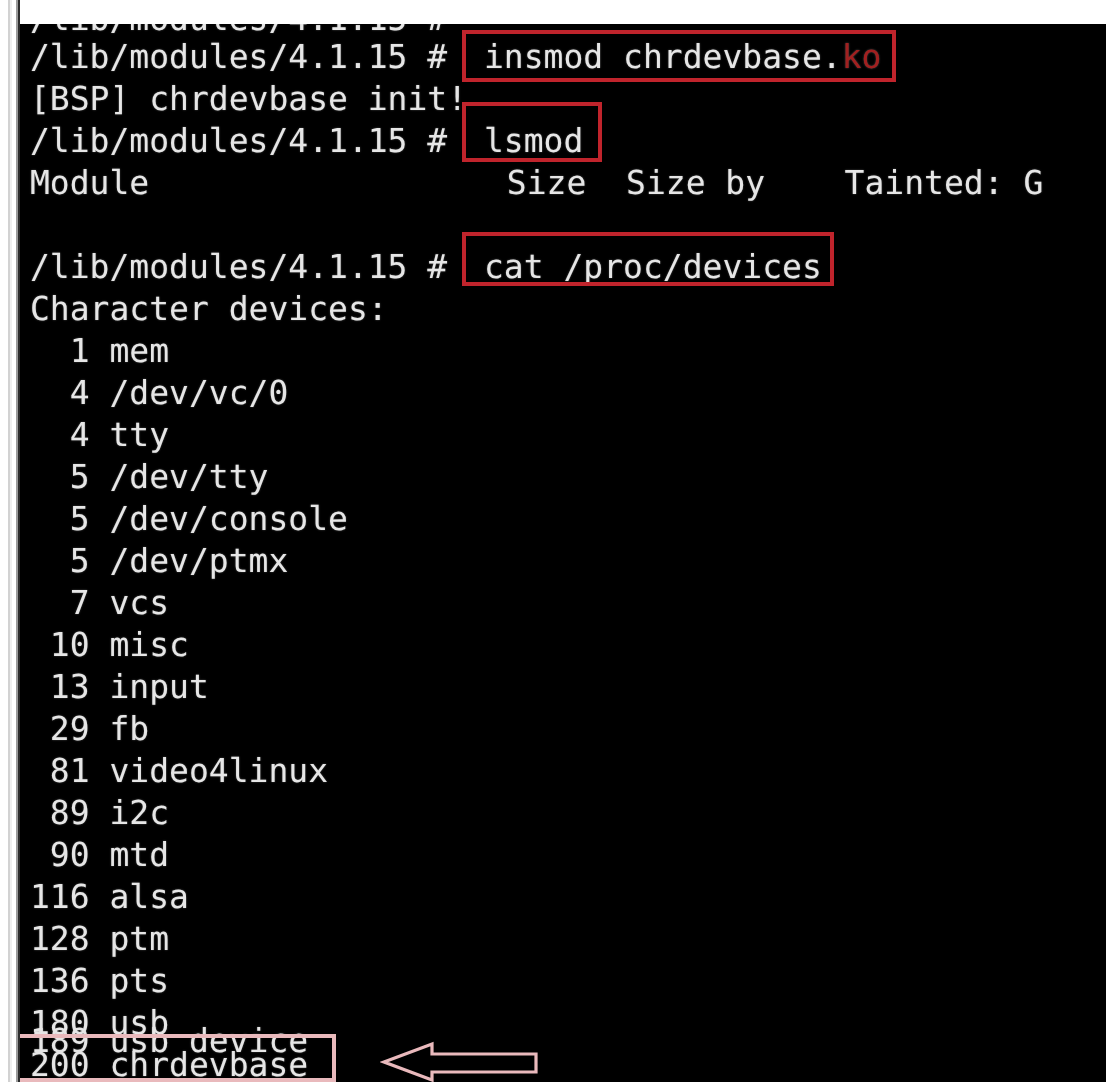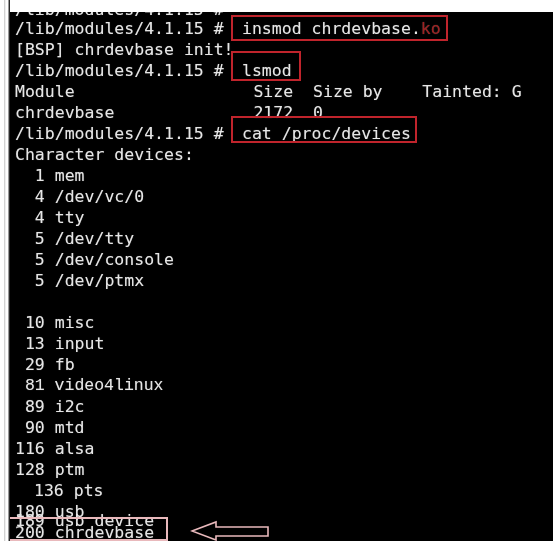--- a/index.html
+++ b/index.html
@@ -87,42 +87,42 @@
 
     <div class="tline" style="top:6px;">/lib/modules/4.1.15 # </div>
     <div class="tline" style="top:6px; left:232px;"><span>insmod chrdevbase.</span><span class="ko">ko</span></div>
 
     <div class="tline" style="top:27px;">[BSP] chrdevbase init!</div>
 
     <div class="tline" style="top:48px;">/lib/modules/4.1.15 # </div>
     <div class="tline" style="top:48px; left:232px;">lsmod</div>
 
     <div class="tline" style="top:69px;">Module                  Size  Size by    Tainted: G</div>
-    <div class="tline" style="top:90px;">chrdevbase              2172  0</div>
 
     <div class="tline" style="top:111px;">/lib/modules/4.1.15 # </div>
     <div class="tline" style="top:111px; left:232px;">cat /proc/devices</div>
 
     <div class="tline" style="top:132px;">Character devices:</div>
 
     <div class="tline" style="top:153px;">  1 mem</div>
     <div class="tline" style="top:174px;">  4 /dev/vc/0</div>
     <div class="tline" style="top:195px;">  4 tty</div>
     <div class="tline" style="top:216px;">  5 /dev/tty</div>
     <div class="tline" style="top:237px;">  5 /dev/console</div>
     <div class="tline" style="top:258px;">  5 /dev/ptmx</div>
+    <div class="tline" style="top:279px;">  7 vcs</div>
     <div class="tline" style="top:300px;"> 10 misc</div>
     <div class="tline" style="top:321px;"> 13 input</div>
     <div class="tline" style="top:342px;"> 29 fb</div>
-    <div class="tline" style="top:363px;font-family:Liberation Mono, monospace;"> 81 video4linux</div>
+    <div class="tline" style="top:363px;"> 81 video4linux</div>
     <div class="tline" style="top:384px;"> 89 i2c</div>
     <div class="tline" style="top:405px;"> 90 mtd</div>
     <div class="tline" style="top:426px;text-align:right;">116 alsa</div>
     <div class="tline" style="top:447px;">128 ptm</div>
-    <div class="tline" style="top:468px;margin-left:19px;">136 pts</div>
+    <div class="tline" style="top:468px;">136 pts</div>
     <div class="tline" style="top:489px;text-align:right;">180 usb</div>
     <div class="tline" style="top:498px;">189 usb device</div>
     <div class="tline" style="top:510px;">200 chrdevbase</div>
     <div class="tline" style="top:528px;">207 ttymxc</div>
 
     <div class="annot-box" style="left:221px; top:3px;  width:217px; height:26px;"></div>
     <div class="annot-box" style="left:221px; top:39px; width:70px;  height:30px;"></div>
     <div class="annot-box" style="left:221px; top:104px;width:186px; height:27px;"></div>
     <div class="annot-box pink" style="left:-2px; top:505px; width:160px; height:24px;"></div>
 

